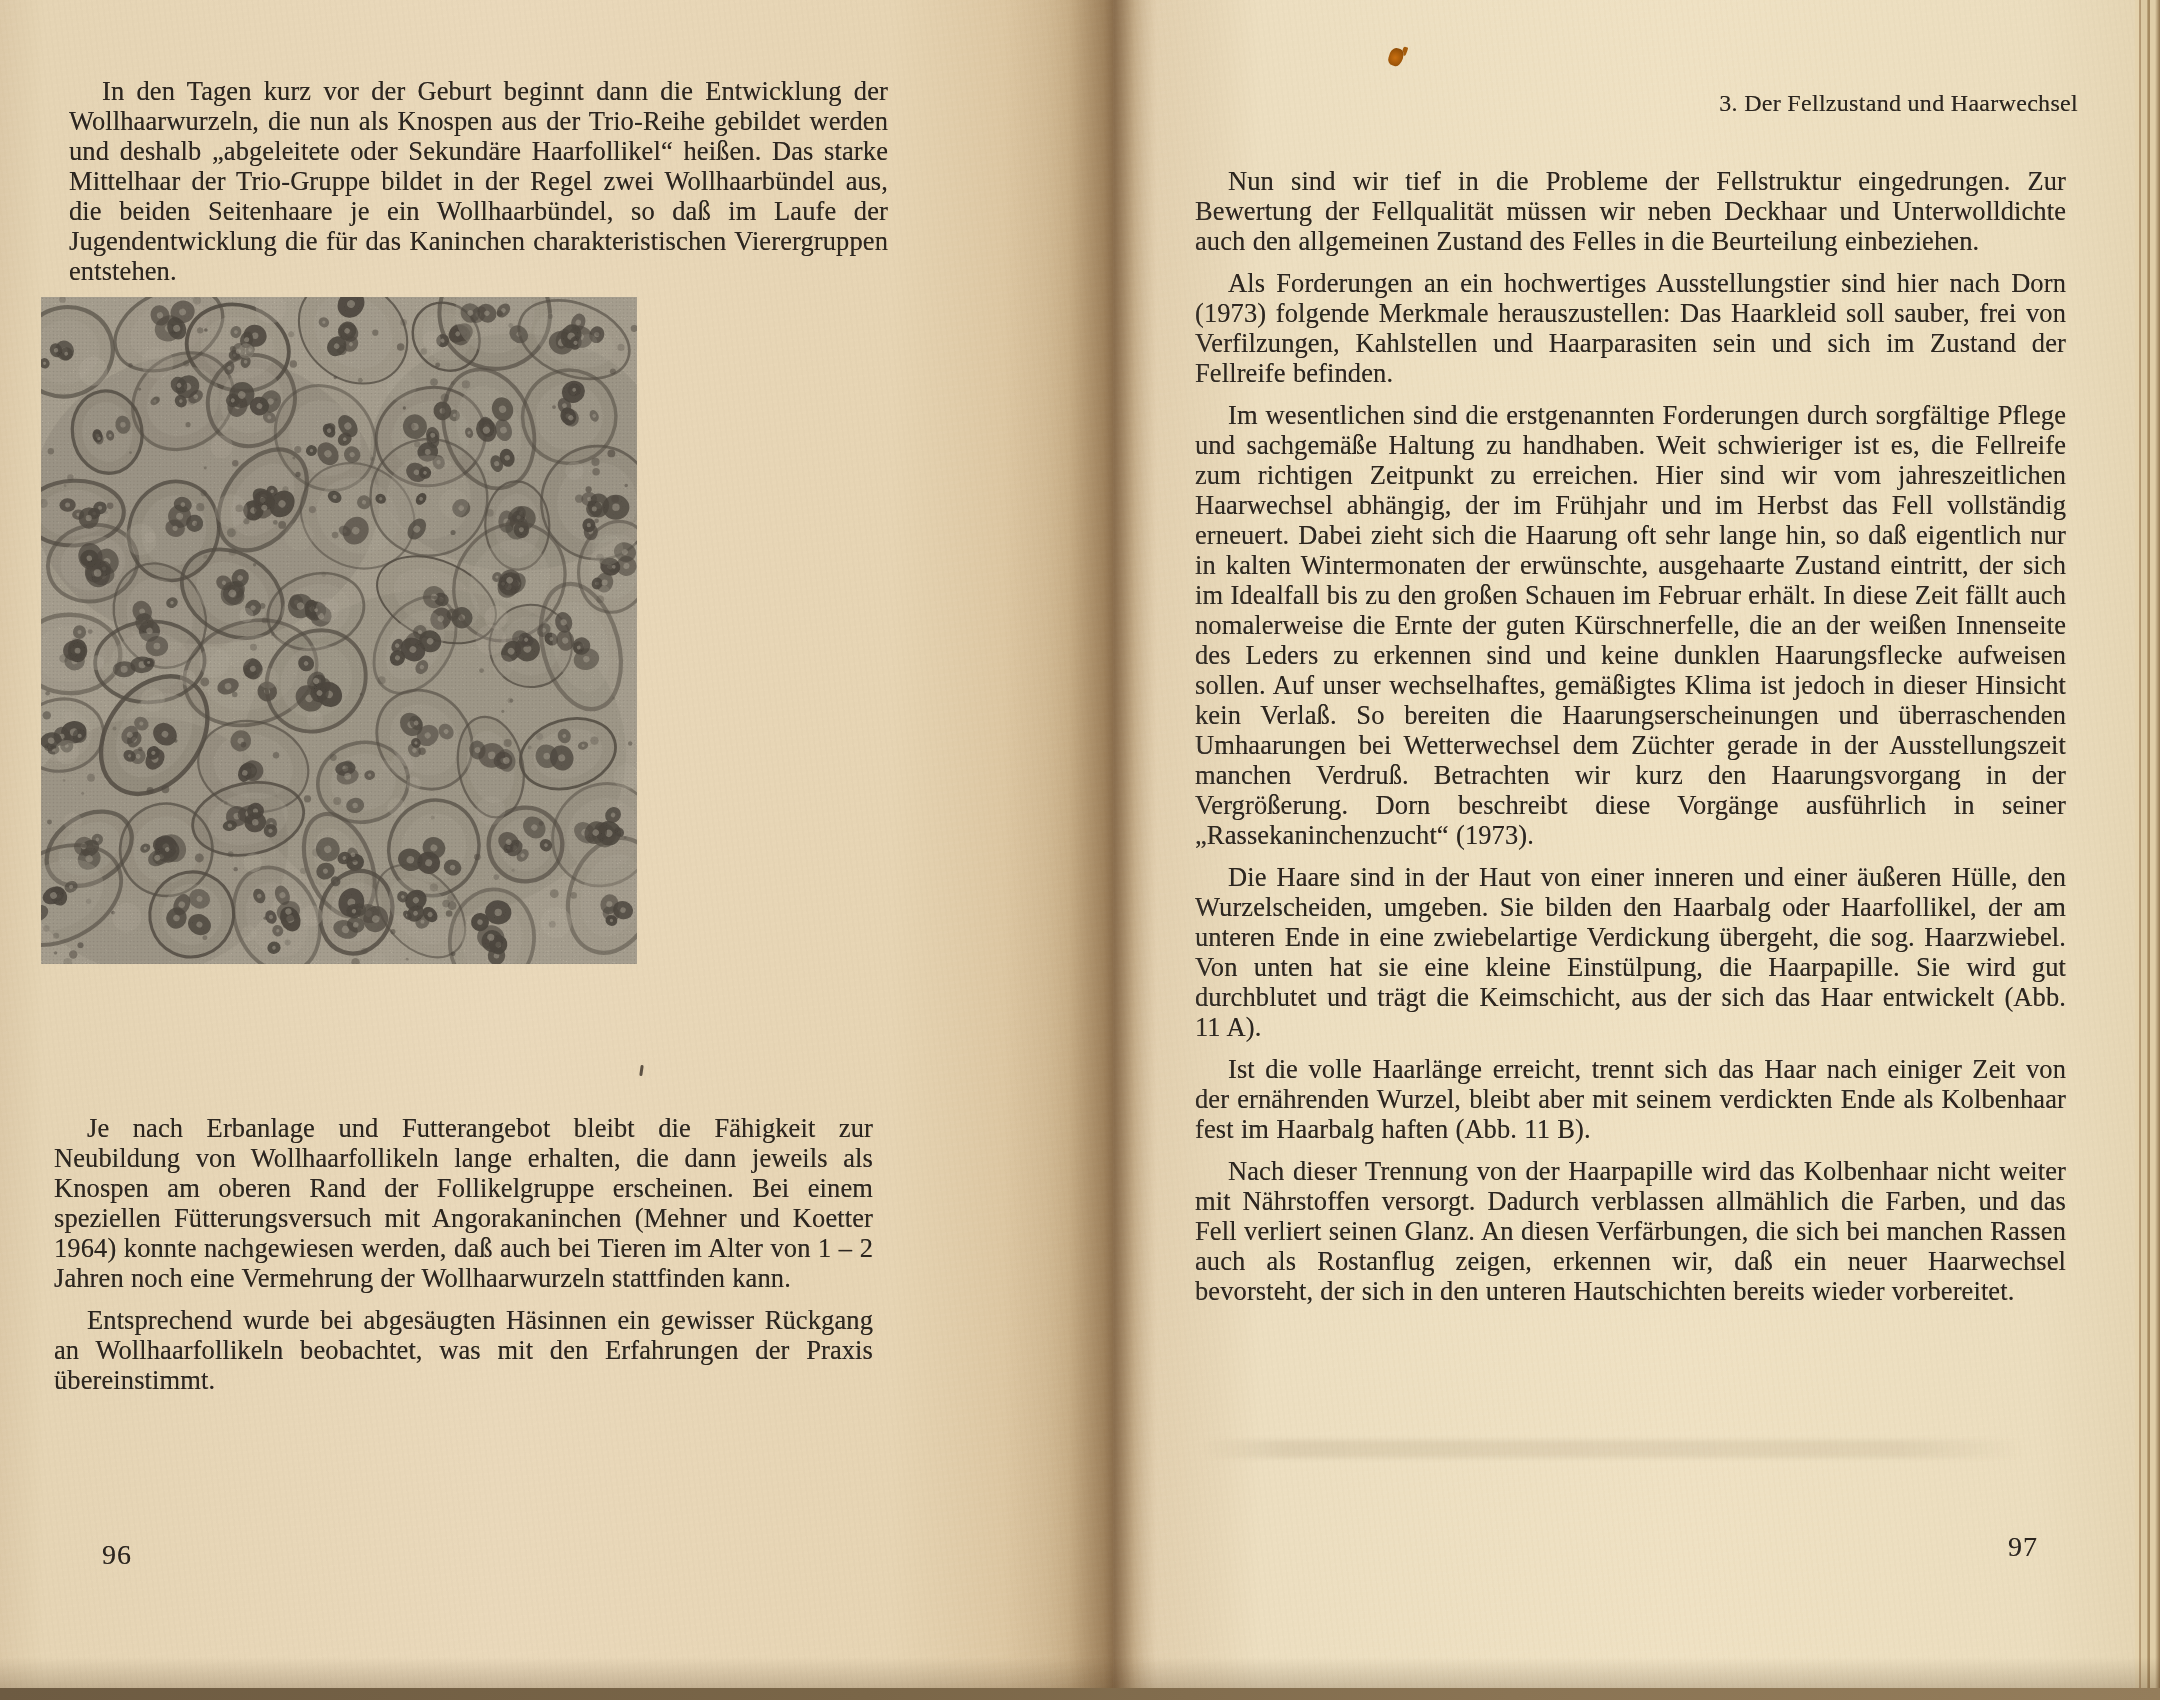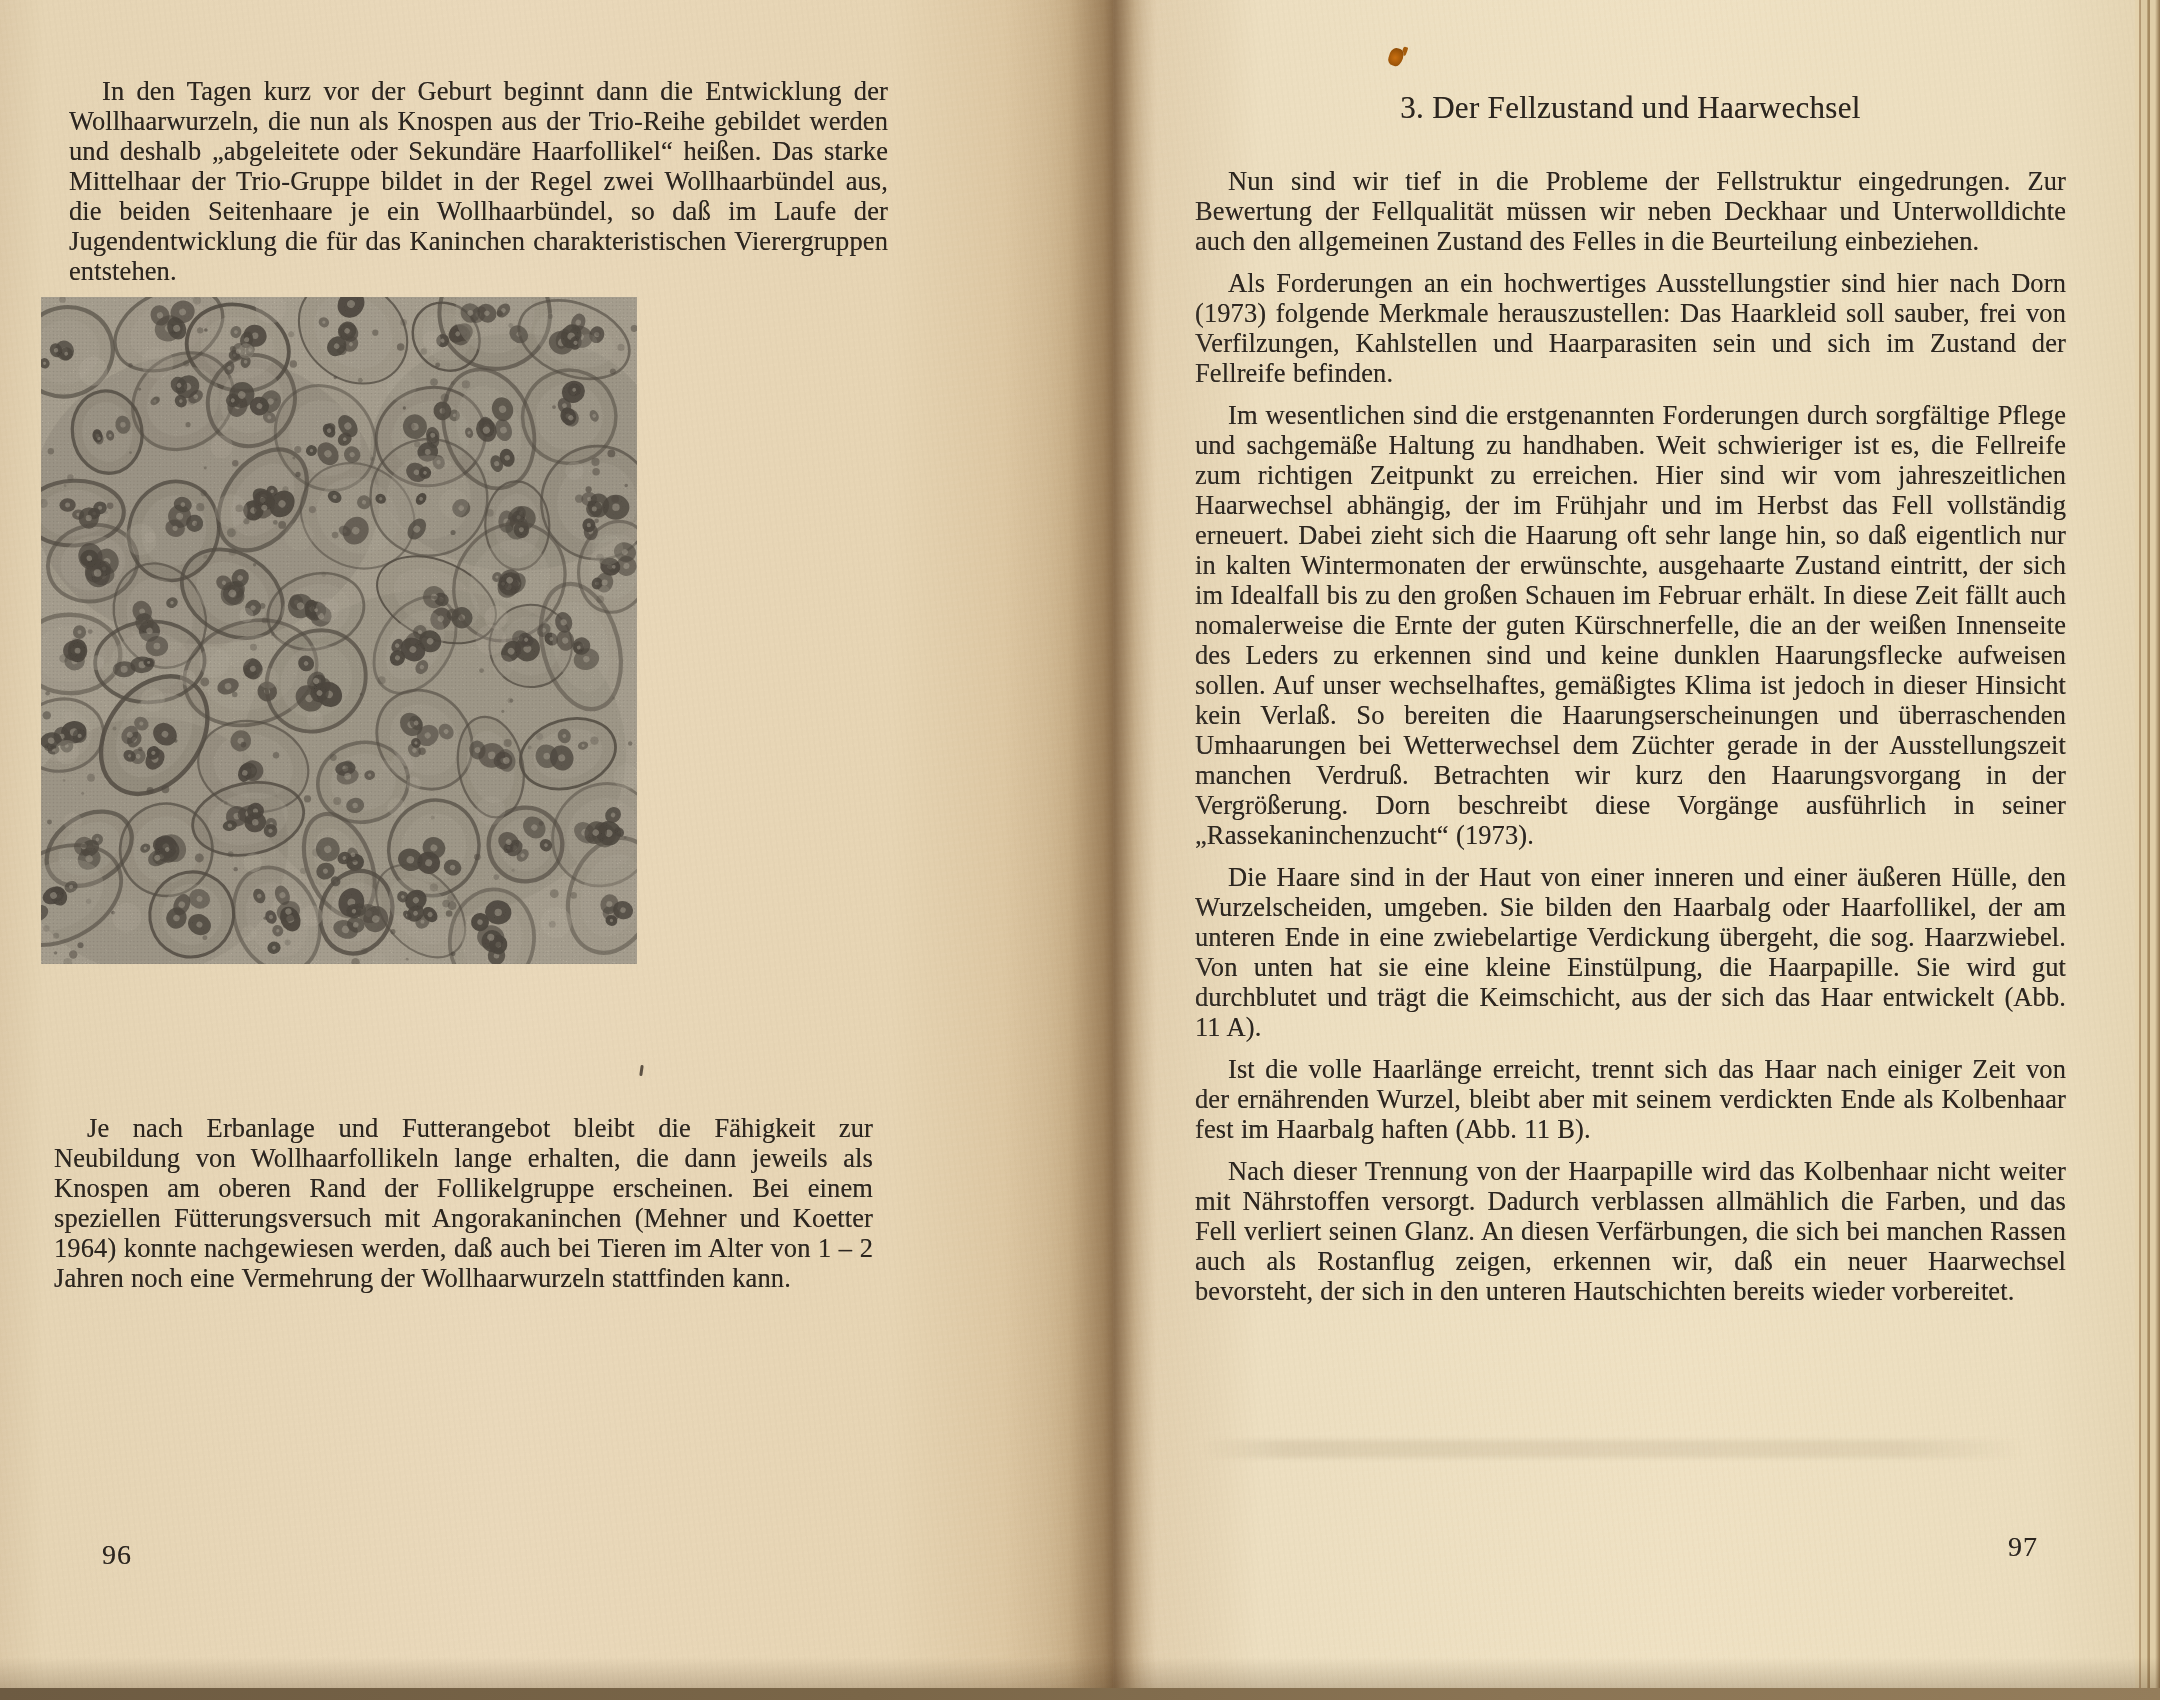--- a/index.html
+++ b/index.html
@@ -34,21 +34,21 @@
     margin:12px;font-size:26.5px;line-height:30px;text-align:justify;
     text-indent:33px;letter-spacing:0.1px;word-spacing:0.5px;
     text-shadow:0 0 0.5px rgba(40,32,24,.55);
   }
   .text-block{position:absolute;}
   .tb-left-top{left:57px;top:64px;width:843px;}
   .tb-left-bottom{left:42px;top:1101px;width:843px;}
   .tb-right{left:1183px;top:154px;width:895px;}
   .chapter-heading{
     position:absolute;left:1183px;top:90px;width:895px;margin:0;
-    font-size:31px;font-weight:normal;text-align:center;letter-spacing:0.3px;
+    font-size:24px;font-weight:normal;text-align:right;letter-spacing:0.3px;
     text-shadow:0 0 0.5px rgba(40,32,24,.55);
   }
   figure.micrograph{position:absolute;left:41px;top:297px;margin:0;width:596px;}
   .figure-caption{
     position:absolute;left:46px;top:976px;width:854px;
     font-size:24px;line-height:28px;text-align:justify;
     text-shadow:0 0 0.5px rgba(40,32,24,.5);
   }
   .page-number{
     position:absolute;font-size:28px;letter-spacing:0.9px;
@@ -1186,20 +1186,21 @@
         </g>
       <rect width="652" height="730" fill="url(#dots)"></rect>
       <rect width="652" height="730" filter="url(#grain)" opacity="0.45"></rect>
     </svg>
   </figure>
 
   <div class="tick-mark"></div>
 
   <div class="text-block tb-left-bottom">
     <p class="body-text">Je nach Erbanlage und Futterangebot bleibt die Fähigkeit zur Neubildung von Wollhaarfollikeln lange erhalten, die dann jeweils als Knospen am oberen Rand der Follikelgruppe erscheinen. Bei einem speziellen Fütterungsversuch mit Angorakaninchen (Mehner und Koetter 1964) konnte nachgewiesen werden, daß auch bei Tieren im Alter von 1 – 2 Jahren noch eine Vermehrung der Wollhaarwurzeln stattfinden kann.</p>
+    <p class="body-text">Entsprechend wurde bei abgesäugten Häsinnen ein gewisser Rückgang an Wollhaarfollikeln beobachtet, was mit den Erfahrungen der Praxis übereinstimmt.</p>
   </div>
 
   <div class="page-number pn-left">96</div>
 
   <div class="page page-right">
     <div class="paper-grain"></div>
   </div>
 
   <h2 class="chapter-heading">3. Der Fellzustand und Haarwechsel</h2>
 

